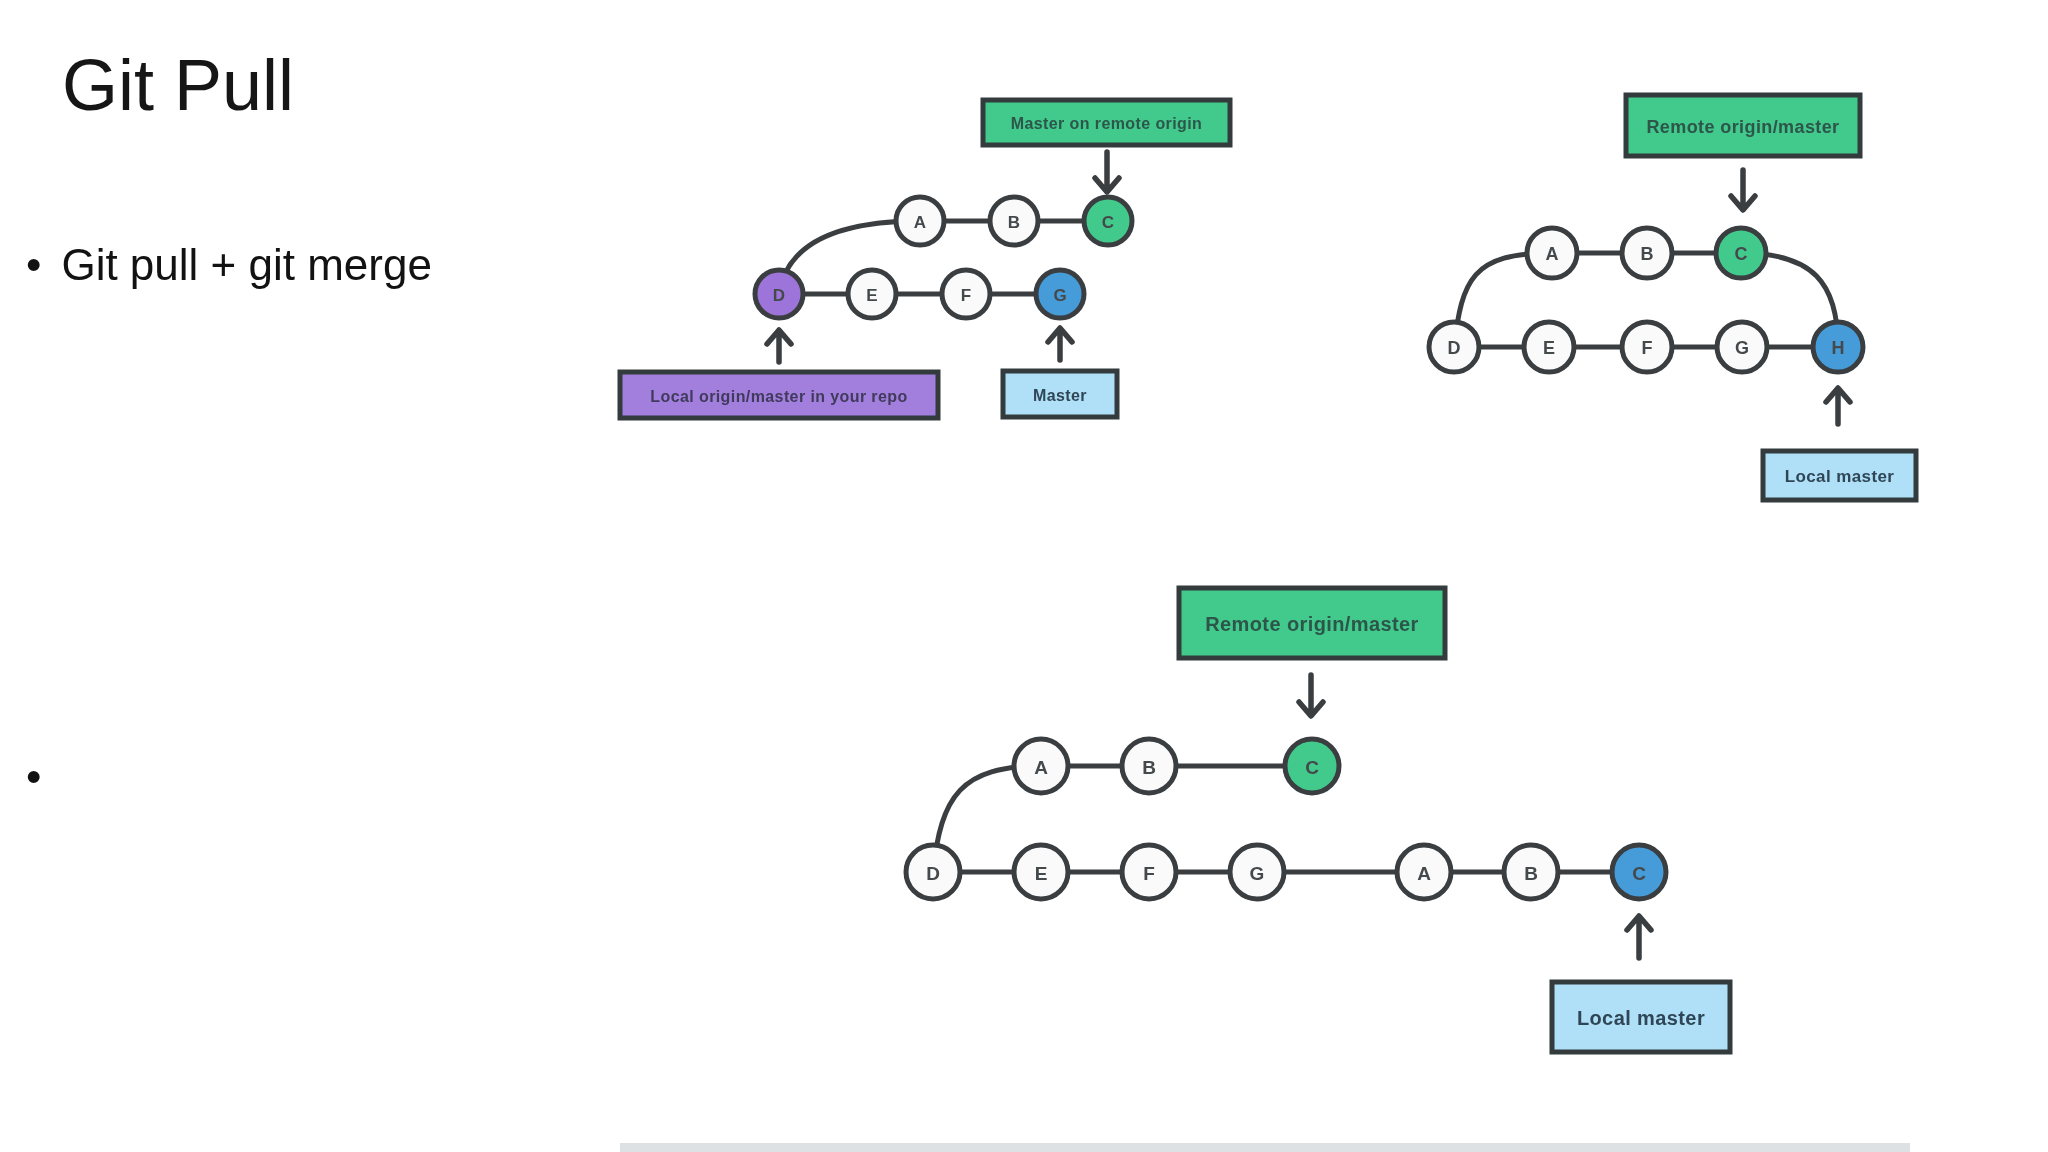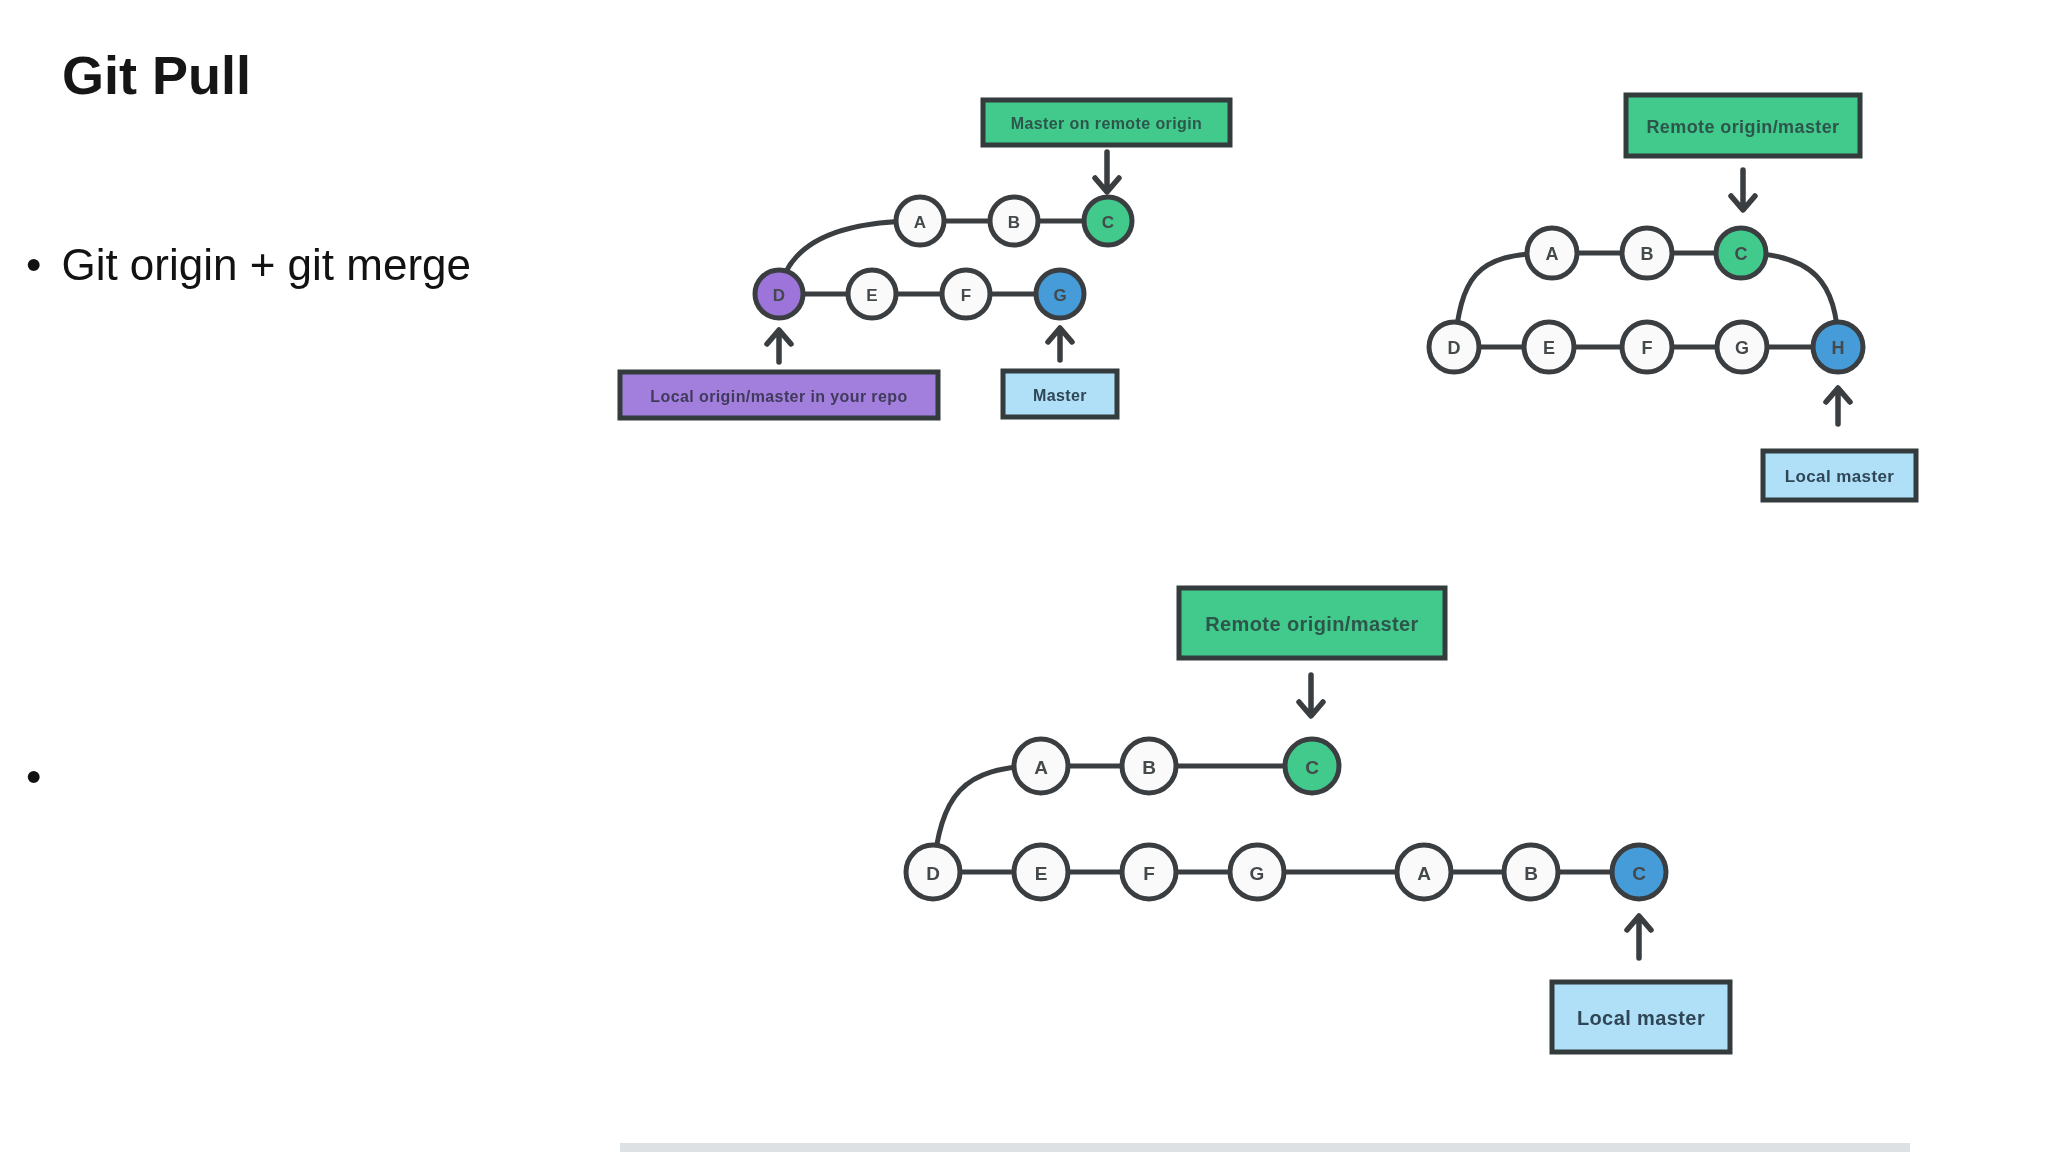--- a/index.html
+++ b/index.html
@@ -2,21 +2,21 @@
 <html><head>
 <meta charset="utf-8">
 <style>
   html,body{margin:0;padding:0;}
   body{
     width:2048px;height:1152px;overflow:hidden;background:#ffffff;
     font-family:"Liberation Sans",sans-serif;position:relative;
   }
   .slide-title{
     position:absolute;left:62px;top:44px;
-    font-size:54px;font-weight:700;color:#161616;letter-spacing:0px;
+    font-size:72px;font-weight:400;color:#161616;letter-spacing:0px;
   }
   .bullet{
     position:absolute;left:26px;display:flex;align-items:flex-start;
     font-size:44px;color:#121212;
   }
   .bullet .dot{margin-right:20px;}
   .bullet-1{top:240px;}
   .bullet-2{top:752px;}
   #diagram-svg{position:absolute;left:0;top:0;}
   .img-edge-strip{
@@ -24,21 +24,21 @@
     background:#d2d7d9;opacity:.75;
   }
 </style>
 </head>
 <body>
 
 <div class="slide-title">Git Pull</div>
 
 <div class="bullet bullet-1">
   <span class="dot">•</span>
-  <span>Git origin + git merge</span>
+  <span>Git pull + git merge</span>
 </div>
 
 <div class="bullet bullet-2">
   <span class="dot">•</span>
 </div>
 
 <svg id="diagram-svg" width="2048" height="1152" viewBox="0 0 2048 1152">
     <g>
       <line x1="779" y1="294" x2="872" y2="294" fill="none" stroke="#3a3e41" stroke-width="5"></line>
       <line x1="872" y1="294" x2="966" y2="294" fill="none" stroke="#3a3e41" stroke-width="5"></line>

